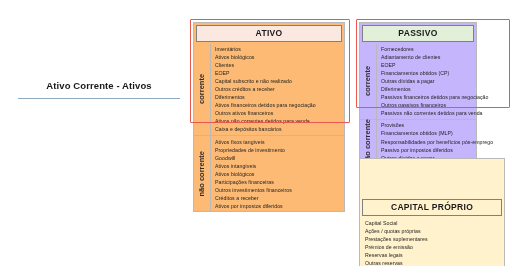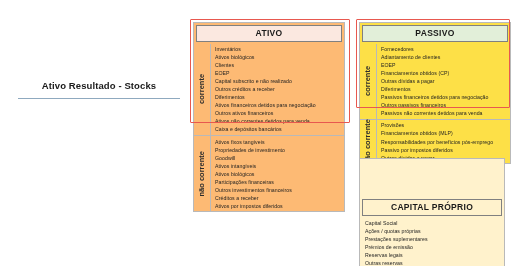--- a/index.html
+++ b/index.html
@@ -120,41 +120,41 @@
     width: 152px;
     background: #fdba74;
   }
   #panel-ativo .panel-title { background: #fbe8e0; }
   #panel-ativo .section-row + .section-row { border-top: 0.8px solid #b9b9b9; }
 
   
   #panel-passivo {
     left: 359px;
     top: 22px;
-    width: 152px;
-    background: #fde047;
+    width: 118px;
+    background: #c4b5fd;
   }
   #panel-passivo .panel-title { background: #e2efd9; }
   #panel-passivo .section-row + .section-row { border-top: 0.8px solid #b9b9b9; }
 
   
   #panel-capital {
     left: 359px;
     top: 158px;
     width: 146px;
     background: #fff2cc;
   }
   #panel-capital .panel-title { background: #fff2cc; margin-top: 40px; }
   #panel-capital .item-list { padding-left: 5px; }
 </style>
 </head>
 <body>
 
 <div id="left-annotations">
-  <div class="annot-label">Ativo Resultado - Stocks</div>
+  <div class="annot-label">Ativo Corrente - Ativos</div>
   <div id="annot-divider"></div>
 </div>
 
 <div class="panel" id="panel-ativo">
   <div class="panel-title">ATIVO</div>
 
   <div class="section-row">
     <div class="section-tab">
       <span>corrente</span>
     </div>

